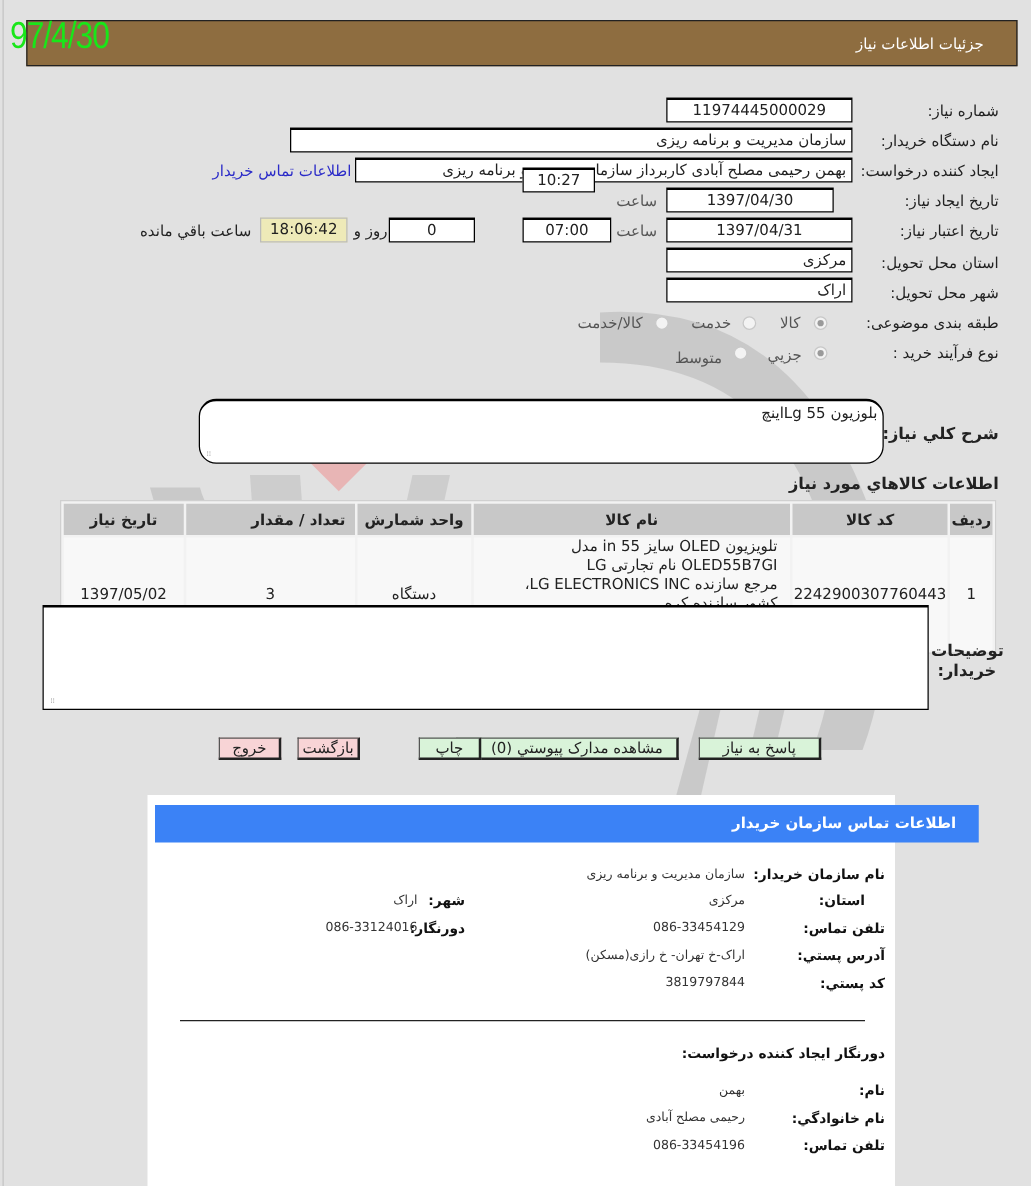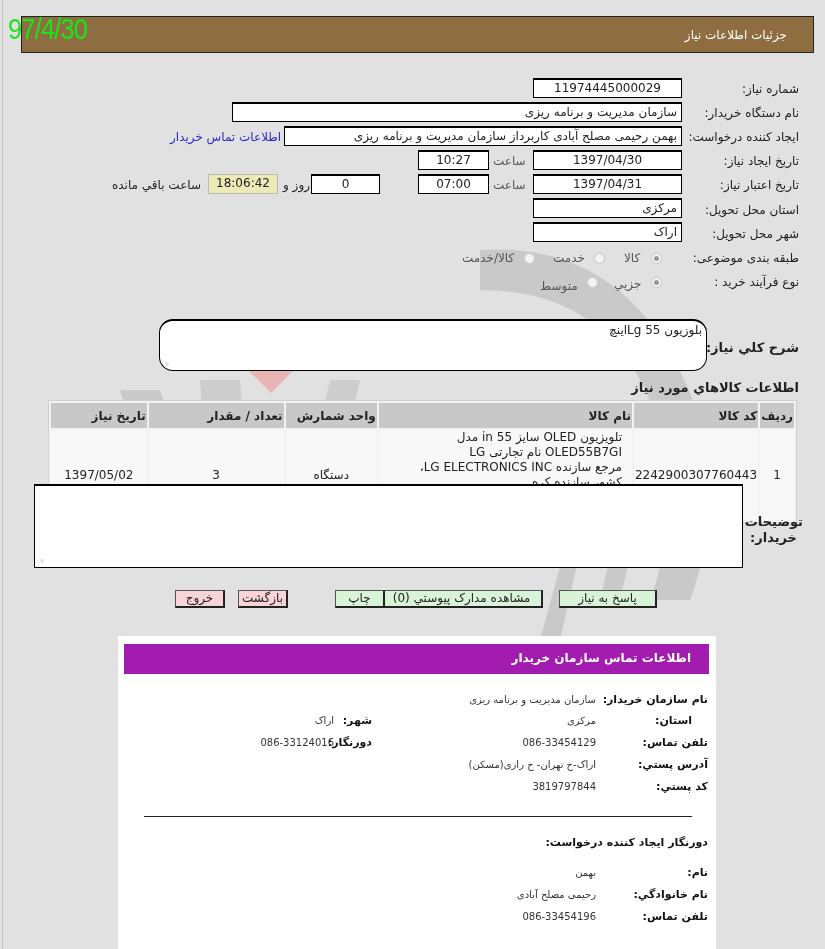--- a/index.html
+++ b/index.html
@@ -42,35 +42,35 @@
   .textarea {
     position:absolute; background:#fff; border:1px solid #000; border-top:2px solid #000; box-sizing:border-box; z-index:2;
     direction:rtl; text-align:right; padding:2px 4px; font-size:12px;
   }
   .grip { position:absolute; left:3px; bottom:2px; width:6px; height:6px; color:#aaa; font-size:6px; line-height:3px; }
 
   table.items {
     position:absolute; left:48px; top:400px; width:749px; border-collapse:separate; border-spacing:2px;
     background:#f2f2f2; border:1px solid #d0d0d0; z-index:2; direction:rtl;
   }
-  table.items th { background:#c8c8c8; font-weight:bold; height:23px; font-size:12px; color:#222;text-align:right; }
+  table.items th { background:#c8c8c8; font-weight:bold; height:23px; font-size:12px; color:#222; }
   table.items td { background:#f8f8f8; height:43px; text-align:center; font-size:12px; line-height:15px; }
   table.items td.name { text-align:right; padding:0 10px; }
 
   .btn {
     position:absolute; height:18px; box-sizing:border-box; border:1px solid #555; border-right:2px solid #222; border-bottom:2px solid #222;
     font-size:12px; line-height:15px; text-align:center; z-index:2; direction:rtl; cursor:pointer;
   }
   .btn.green { background:#d9f3d9; }
   .btn.pink { background:#f8d4d6; }
 
   .contact {
     position:absolute; left:118px; top:636px; width:598px; height:313px; background:#fff; z-index:2;
   }
-  .contact .bar { position:absolute; left:6px; top:8px; width:585px; height:30px; background:#a21caf; }
+  .contact .bar { position:absolute; left:6px; top:8px; width:659px; height:30px; background:#3b82f6; }
   .contact .bar span { position:absolute; right:18px; top:7px; color:#fff; font-weight:bold; font-size:12px; }
   .c-lbl { position:absolute; font-weight:bold; font-size:11px; direction:rtl; white-space:nowrap; color:#111; }
   .c-val { position:absolute; font-size:10px; direction:rtl; white-space:nowrap; color:#333; }
   .hr { position:absolute; left:26px; top:180px; width:548px; height:1px; background:#222; }
 </style>
 </head>
 <body>
 
 <div class="left-rule"></div>
 
@@ -96,23 +96,23 @@
 <div class="field c" style="left:533px; top:78px; width:149px;">11974445000029</div>
 
 <span class="lbl" style="right:26px; top:106px;">نام دستگاه خریدار:</span>
 <div class="field r" style="left:232px; top:102px; width:450px;">سازمان مدیریت و برنامه ریزی</div>
 
 <span class="lbl" style="right:26px; top:130px;">ایجاد کننده درخواست:</span>
 <div class="field r" style="left:284px; top:126px; width:398px;">بهمن رحیمی مصلح آبادی کاربرداز سازمان مدیریت و برنامه ریزی</div>
 <span class="link" style="left:170px; top:130px;">اطلاعات تماس خریدار</span>
 
 <span class="lbl" style="right:26px; top:154px;">تاریخ ایجاد نیاز:</span>
-<div class="field c" style="left:533px; top:150px; width:149px;">1397/04/30</div>
+<div class="field c" style="left:533px; top:150px; width:134px;">1397/04/30</div>
 <span class="lbl" style="left:493px; top:154px; color:#555;">ساعت</span>
-<div class="field c" style="left:418px; top:150px; width:71px;">10:27</div>
+<div class="field c" style="left:418px; top:134px; width:58px;">10:27</div>
 
 <span class="lbl" style="right:26px; top:178px;">تاریخ اعتبار نیاز:</span>
 <div class="field c" style="left:533px; top:174px; width:149px;">1397/04/31</div>
 <span class="lbl" style="left:493px; top:178px; color:#555;">ساعت</span>
 <div class="field c" style="left:418px; top:174px; width:71px;">07:00</div>
 <div class="field c" style="left:311px; top:174px; width:69px;">0</div>
 <span class="lbl" style="left:283px; top:178px;">روز و</span>
 <div class="field c yellow" style="left:208px; top:174px; width:70px;">18:06:42</div>
 <span class="lbl" style="left:112px; top:178px;">ساعت باقي مانده</span>
 

